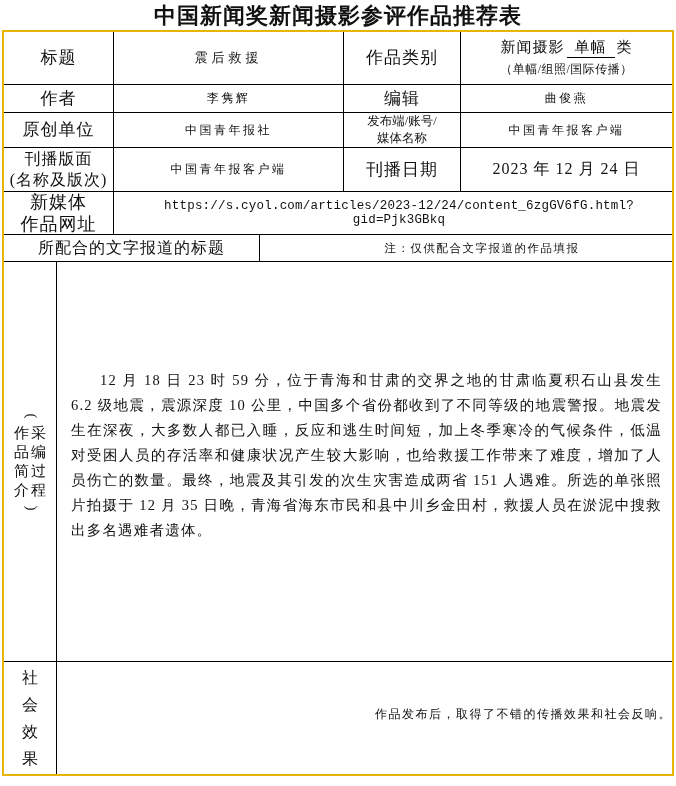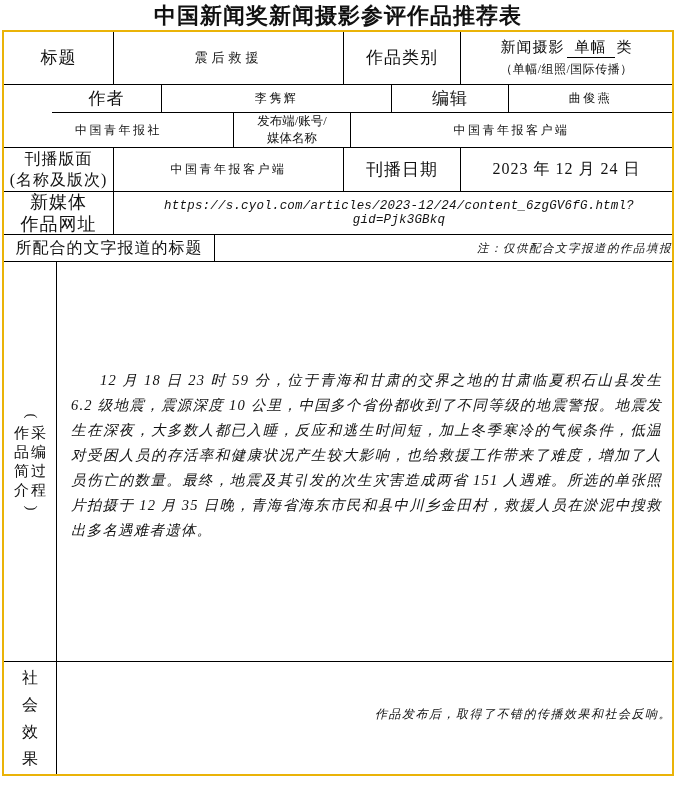--- a/index.html
+++ b/index.html
@@ -31,35 +31,35 @@
     border-right: 1px solid #000;
     display: flex; flex-direction: column;
     align-items: center; justify-content: center;
     overflow: hidden;
     text-align: center;
   }
   .cell:last-child { border-right: none; }
 
   
   .r-title   { height: 53px; }
-  .r-author  { height: 28px; margin-left: 48px; }
+  .r-author  { height: 28px; }
   .r-unit    { height: 35px; }
   .r-page    { height: 44px; }
   .r-url     { height: 43px; }
   .r-report  { height: 27px; }
   .r-intro   { height: 400px; }
   .r-social  { height: 112px; }
 
   
   .w-l1  { width: 110px; }
   .w-v1  { width: 230px; }
   .w-l2  { width: 117px; }
   .w-v2  { flex: 1; }
-  .w-full{ flex: 1; font-style: italic; }
-  .w-l6  { width: 211px; }
+  .w-full{ flex: 1; }
+  .w-l6  { width: 256px; }
   .w-vn  { width: 53px; }
 
   .label { font-size: 17px; letter-spacing: 1px; white-space: pre-line; line-height: 1.25; }
   .label-small { font-size: 12.5px; letter-spacing: 0; white-space: pre-line; line-height: 1.35; }
   .value { font-size: 12px; letter-spacing: 2.5px; font-family: Liberation Serif, serif; }
   .date-value { font-size: 16px; letter-spacing: 1px; }
 
   .cat-line1 { font-size: 15px; letter-spacing: 1px; }
   .cat-underlined {
     display: inline-block;
@@ -71,21 +71,21 @@
 
   .url-cell { align-items: flex-start; justify-content: center; }
   .url-text {
     font-family: "Liberation Mono", "DejaVu Sans Mono", monospace;
     font-size: 12.5px;
     padding-left: 12px;
     letter-spacing: 0.2px;
   }
 
   .report-label { font-size: 16px; letter-spacing: 1px; }
-  .report-note-cell { align-items: flex-end; }
+  .report-note-cell { align-items: center; }
   .report-note { font-size: 11.5px; letter-spacing: 1.5px; padding-left: 32px; }
 
   
   .vlabel-cell { justify-content: center; }
   .vparen {
     font-size: 15px;
     transform: rotate(90deg);
     line-height: 10px;
     height: 12px;
   }
@@ -132,20 +132,21 @@
     </div>
 
     <div class="row r-author">
       <div class="cell w-l1 label">作者</div>
       <div class="cell w-v1 value">李隽辉</div>
       <div class="cell w-l2 label">编辑</div>
       <div class="cell w-v2 value">曲俊燕</div>
     </div>
 
     <div class="row r-unit">
+      <div class="cell w-l1 label">原创单位</div>
       <div class="cell w-v1 value">中国青年报社</div>
       <div class="cell w-l2 label-small">发布端/账号/
 媒体名称</div>
       <div class="cell w-v2 value">中国青年报客户端</div>
     </div>
 
     <div class="row r-page">
       <div class="cell w-l1">
         <div class="label" style="font-size:16px; white-space:pre-line; line-height:1.3;">刊播版面
 (名称及版次)</div>

